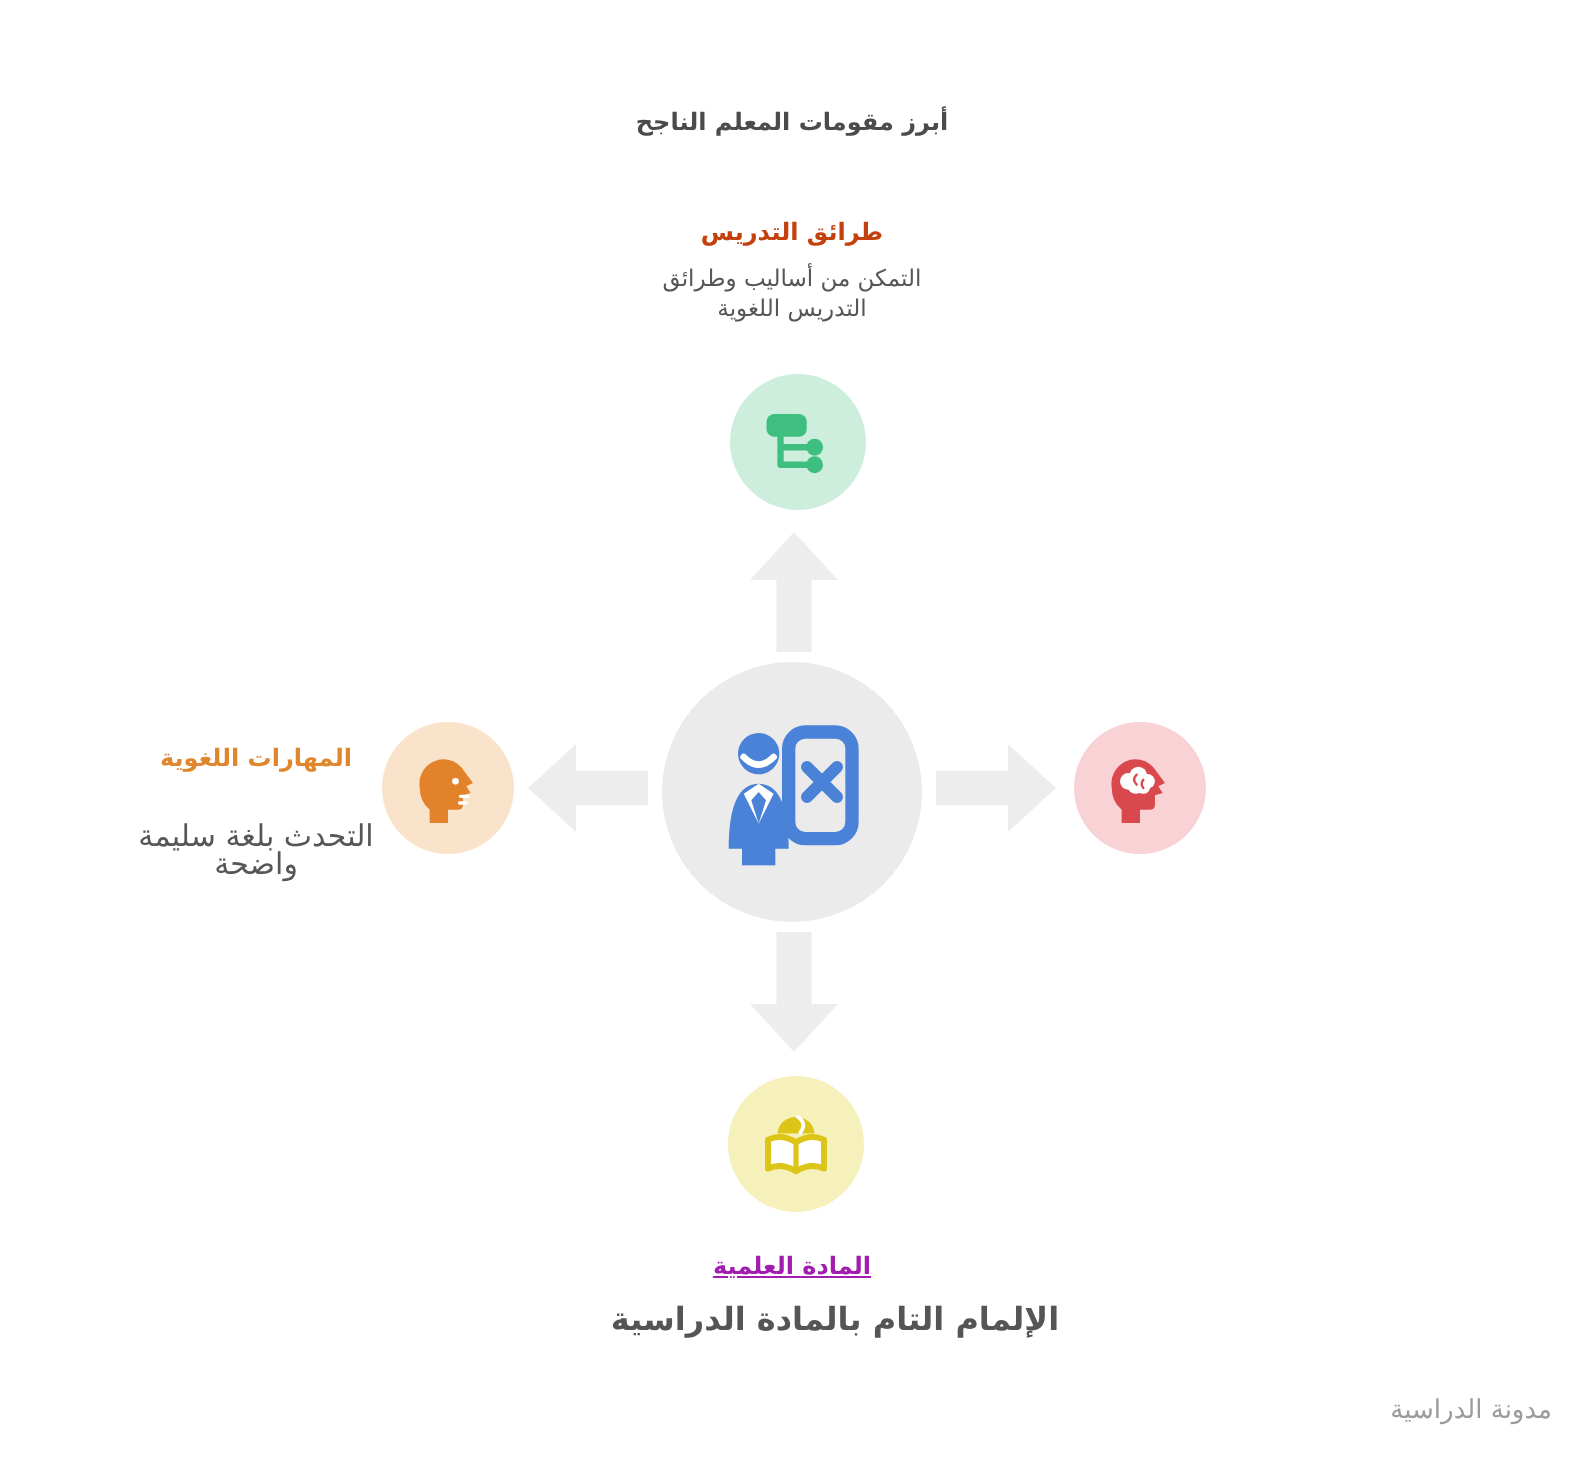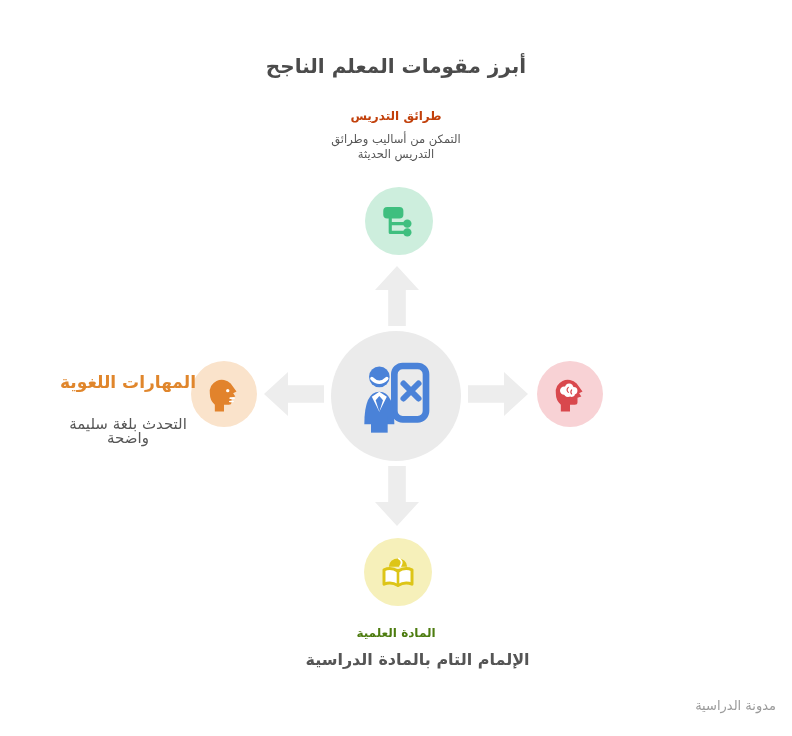--- a/index.html
+++ b/index.html
@@ -1,36 +1,36 @@
 <!DOCTYPE html>
 <html lang="ar"><head>
 <meta charset="utf-8">
 <style>
   html,body{margin:0;padding:0;}
   body{font-family:"DejaVu Sans","Liberation Sans",sans-serif;background:#fff;}
   .canvas{position:relative;width:792px;height:736px;background:#ffffff;overflow:hidden;margin:0 auto;}
 
   .title{position:absolute;top:54px;left:0;right:0;text-align:center;
-         font-size:20px;font-weight:bold;color:#4b4b4b;direction:rtl;}
+         font-size:12px;font-weight:bold;color:#4b4b4b;direction:rtl;}
 
   
   .node-label{position:absolute;font-size:12px;font-weight:bold;direction:rtl;text-align:center;}
   .caption{position:absolute;font-size:11.5px;color:#565656;direction:rtl;text-align:center;line-height:15px;}
 
   .top-label{top:109px;left:0;right:0;color:#c2410c;}
   .top-caption{top:132px;left:0;right:0;}
 
   .left-group{position:absolute;left:52px;top:372px;width:152px;text-align:center;}
   .right-group{position:absolute;left:592px;top:372px;width:152px;text-align:center;}
-  .side-label{display:block;font-size:17px;font-weight:bold;direction:rtl;}
+  .side-label{display:block;font-size:12px;font-weight:bold;direction:rtl;}
   .left-group .side-label{color:#e0862c;}
   .right-group .side-label{color:#d9534f;}
   .side-caption{display:block;margin-top:25px;font-size:15px;color:#565656;direction:rtl;line-height:14px;}
 
-  .bottom-label{top:626px;left:0;right:0;color:#4d7c0f;}
+  .bottom-label{top:626px;left:0;right:0;color:#a21caf;text-decoration:underline;}
   .bottom-caption{position:absolute;top:650px;left:0;right:0;text-align:center;
                   font-size:16px;font-weight:600;color:#555555;direction:rtl;margin-left:43px;}
 
   .watermark{position:absolute;top:698px;right:16px;font-size:13px;color:#9b9b9b;direction:rtl;}
 
   
   .circle{position:absolute;border-radius:50%;display:flex;align-items:center;justify-content:center;}
   .c-top{left:365px;top:187px;width:68px;height:68px;background:#cdeedd;}
   .c-center{left:331px;top:331px;width:130px;height:130px;background:#ebebeb;}
   .c-left{left:191px;top:361px;width:66px;height:66px;background:#fae3cb;}
@@ -51,21 +51,21 @@
 </head>
 <body>
 
 <div class="canvas">
 
   <div class="title">أبرز مقومات المعلم الناجح</div>
 
   <div class="node-label top-label">طرائق التدريس</div>
   <div class="caption top-caption">
     <span>التمكن من أساليب وطرائق</span><br>
-    <span>التدريس الحديثة</span>
+    <span>التدريس اللغوية</span>
   </div>
 
   <div class="arrow a-up"></div>
   <div class="arrow a-down"></div>
   <div class="arrow a-left"></div>
   <div class="arrow a-right"></div>
 
   <div class="circle c-center">
     <svg width="80" height="80" viewBox="0 0 48 48">
       <g fill="none" stroke="#4a82d8" stroke-width="4">

